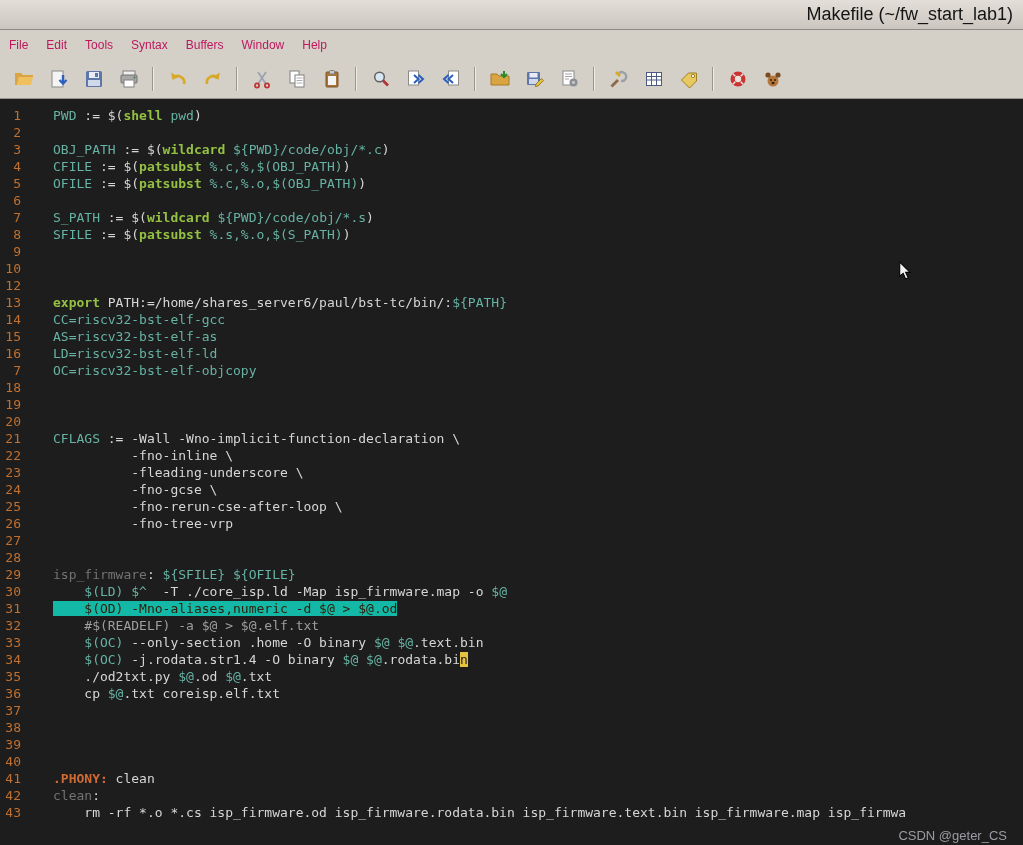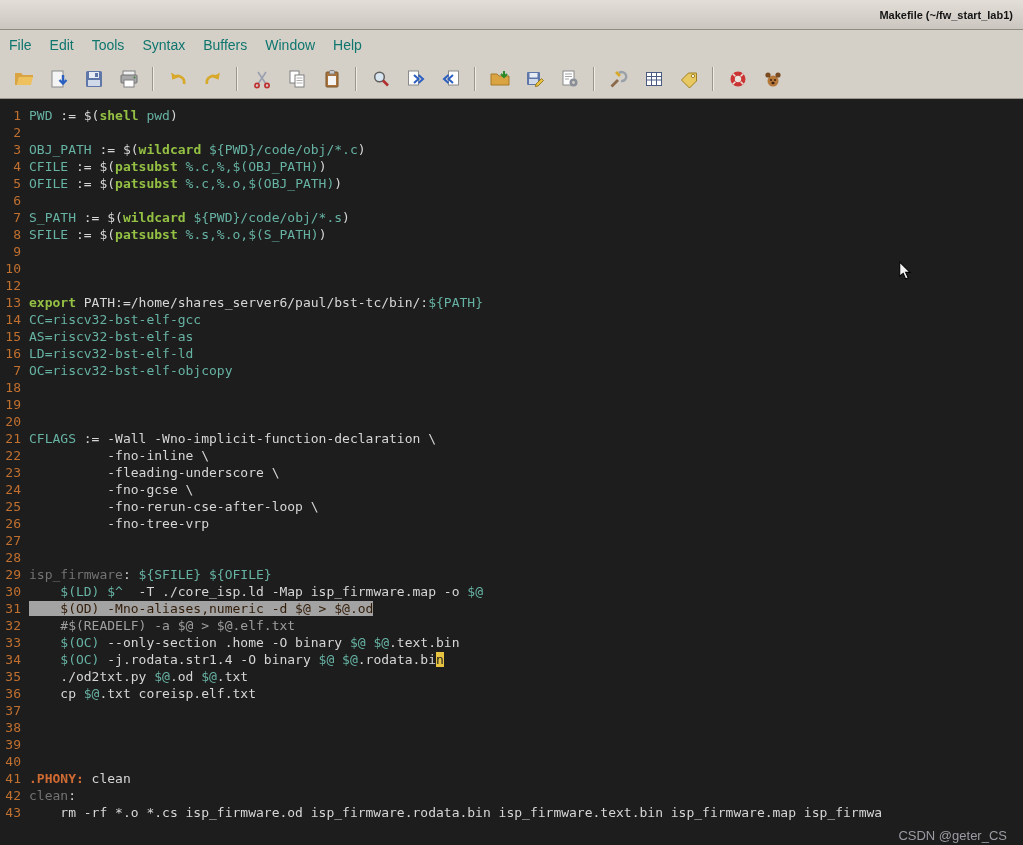--- a/index.html
+++ b/index.html
@@ -2,40 +2,40 @@
 <html><head>
 <meta charset="utf-8">
 <style>
   html,body{margin:0;padding:0;}
   body{width:1023px;height:845px;overflow:hidden;background:#1d1d1d;font-family:"Liberation Sans",sans-serif;}
   .window{position:relative;width:1023px;height:845px;}
 
   
   .titlebar{height:30px;background:linear-gradient(#e3dfd8,#cbc7c0);border-bottom:1px solid #8f8b84;
     display:flex;align-items:center;justify-content:flex-end;padding-right:10px;box-sizing:border-box;}
-  .titlebar span{font-size:11px;font-weight:700;color:#141414;}
+  .titlebar span{font-size:18px;font-weight:400;color:#141414;}
   .menubar{height:30px;background:#d4d0c8;display:flex;align-items:stretch;padding-left:0;}
-  .menu-item{font-size:14px;color:#0f766e;padding:6px 9px;display:flex;align-items:center;cursor:default;text-align:center;}
+  .menu-item{font-size:12px;color:#be185d;padding:6px 9px;display:flex;align-items:center;cursor:default;text-align:center;}
   .toolbar{height:39px;background:#d4d0c8;border-bottom:1px solid #9a968f;display:flex;align-items:center;padding-left:6px;box-sizing:border-box;}
   .tb-btn{width:27px;height:27px;display:flex;align-items:center;justify-content:center;margin:0 3px;border:1px solid transparent;border-radius:2px;}
   .tb-sep{width:1px;height:24px;background:#9a968f;border-right:1px solid #f0ece4;margin:0 6px;}
 
   
   .editor{position:absolute;left:0;right:0;top:100px;bottom:0;background:#1d1d1d;overflow:hidden;
     font-family:"DejaVu Sans Mono",monospace;font-size:13px;line-height:17px;padding-top:7px;}
   .line{display:flex;white-space:pre;height:17px;}
   .num{display:inline-block;width:19px;margin-left:2px;margin-right:8px;text-align:right;color:#c1702f;flex:none;}
-  .code{white-space:pre;color:#d6d6d6;}
+  .code{white-space:pre;color:#d6d6d6;margin-left:24px;}
   .s-n{color:#d6d6d6;}
   .s-v{color:#66b2a3;}
   .s-k{color:#94c043;font-weight:bold;}
   .s-t{color:#737373;}
   .s-p{color:#cf6a32;font-weight:bold;}
   .s-c{color:#9e9e9e;}
-  .s-h{background:#a3a3a3;color:#321c08;}
+  .s-h{background:#14b8a6;color:#321c08;}
   .s-cur{background:#e6c341;color:#1d1d1d;}
 
   .watermark{position:absolute;right:16px;bottom:2px;color:#9b9ba3;font-size:13px;font-family:"Liberation Sans",sans-serif;}
   .mouse-cursor{position:absolute;left:898px;top:261px;pointer-events:none;}
 </style>
 </head>
 <body>
 
 <div class="window">
   <div class="titlebar">

